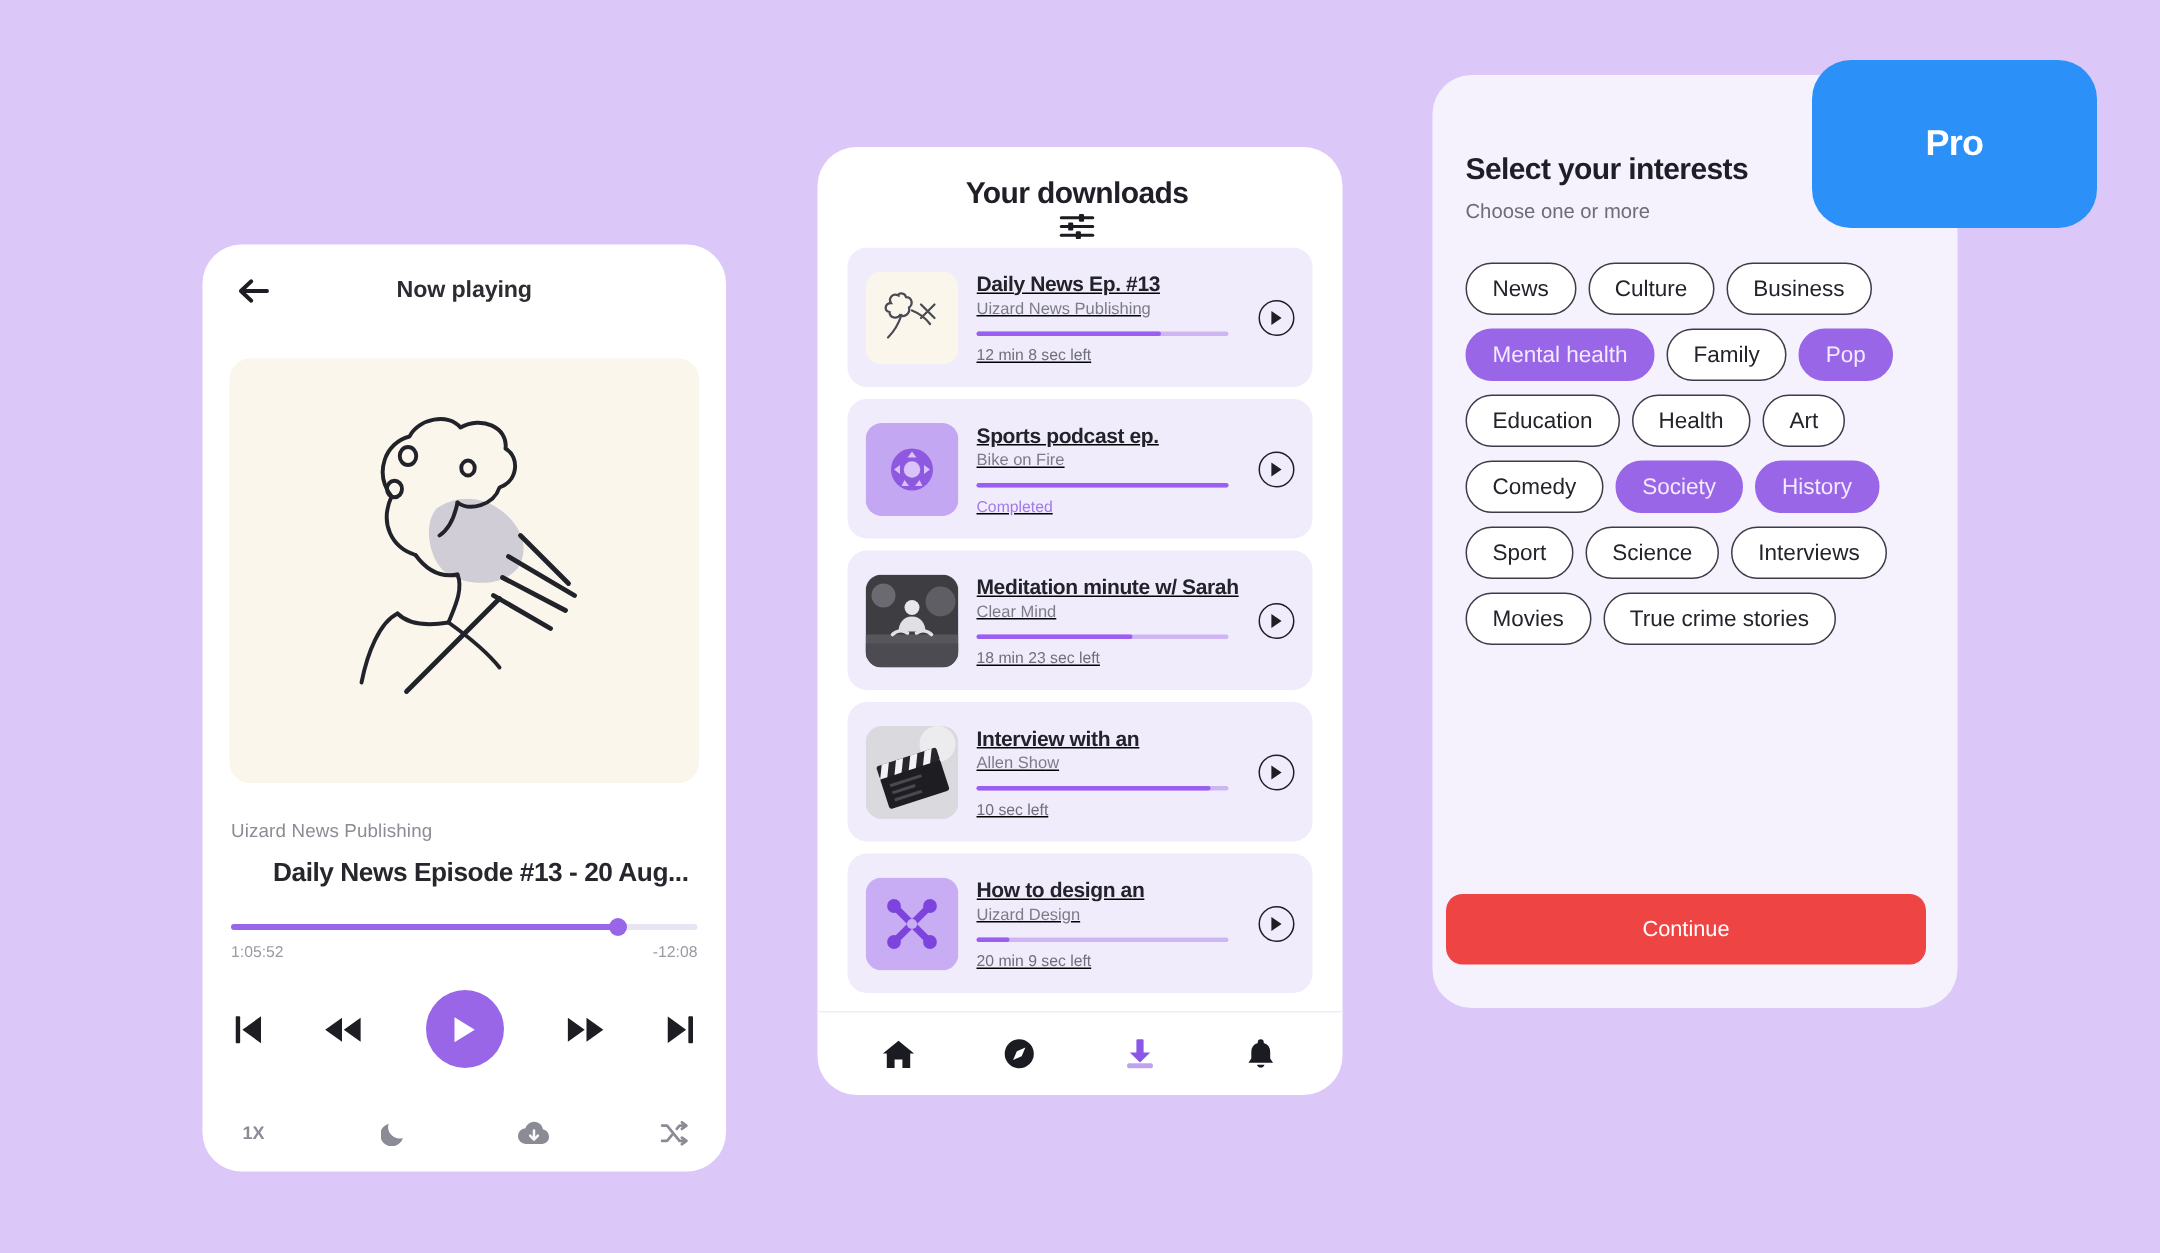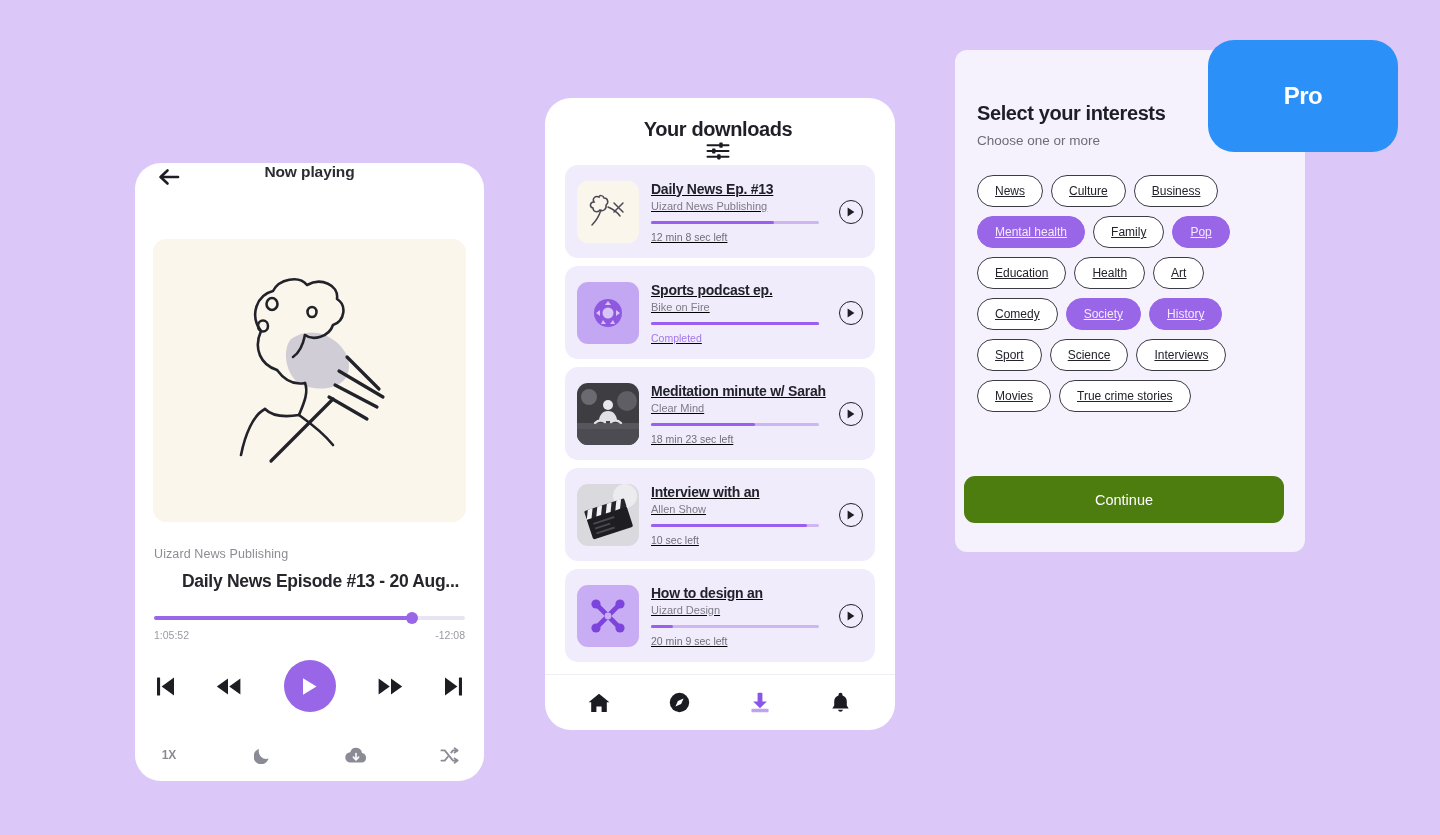--- a/index.html
+++ b/index.html
@@ -11,21 +11,21 @@
   }
   .stage { position: relative; width: 1440px; height: 835px; }
 
   
   .player-panel {
     position: absolute; left: 135px; top: 163px;
     width: 349px; height: 618px;
     background: #ffffff; border-radius: 26px;
   }
   .player-top {
-    display: flex; 
+    display: flex; align-items: center;
     height: 62px; padding: 0 22px 0 20px; position: relative;
   }
   .back-arrow {
     width: 28px; height: 28px; display: flex; align-items: center; justify-content: center;
     cursor: pointer;
   }
   .back-arrow svg { display: block; }
   .now-playing-title {
     position: absolute; left: 0; right: 0; text-align: center;
     font-size: 15.5px; font-weight: 700; color: #2c2c33; letter-spacing: -0.1px;
@@ -124,41 +124,41 @@
   }
   .dl-nav {
     display: flex; align-items: center; justify-content: space-around;
     height: 56px; border-top: 1px solid #f0ecf8; padding: 0 14px;
   }
   .nav-item { cursor: pointer; width: 30px; height: 30px; display:flex; align-items:center; justify-content:center; }
 
   
   .int-panel {
     position: absolute; left: 955px; top: 50px;
-    width: 350px; height: 502px;
-    background: #f5f1fd; border-radius: 12px;
+    width: 350px; height: 622px;
+    background: #f5f1fd; border-radius: 26px;
     padding: 52px 22px 0;
     overflow: hidden;
   }
   .int-title { font-size: 20px; font-weight: 700; color: #1e1e26; letter-spacing: -0.4px; }
   .int-sub { font-size: 13.5px; color: #6d6d78; margin-top: 8px; }
   .chips {
     display: flex; flex-wrap: wrap; gap: 9px 8px; margin-top: 27px;
   }
   .chip {
     border: 1.3px solid #3c3c46; border-radius: 22px;
-    padding: 9px 17px; font-size: 12px; color: #23232b;
-    background: #ffffff; cursor: pointer; white-space: nowrap; line-height: 1; text-decoration: underline;
+    padding: 9px 17px; font-size: 15px; color: #23232b;
+    background: #ffffff; cursor: pointer; white-space: nowrap; line-height: 1;
   }
   .chip.selected {
     background: #9966e8; color: #f3eafd; border-color: #9966e8;
   }
   .continue-btn {
     position: absolute; left: 9px; right: 21px; bottom: 29px;
-    height: 47px; border-radius: 11px; background: #4d7c0f;
+    height: 47px; border-radius: 11px; background: #ef4444;
     color: #ffffff; font-size: 14.5px;
     display: flex; align-items: center; justify-content: center;
     cursor: pointer; border: none;
     font-family: "Liberation Sans", sans-serif;
   }
   .pro-badge {
     position: absolute; left: 1208px; top: 40px;
     width: 190px; height: 112px; border-radius: 26px;
     background: #2b90f7; display: flex; align-items: center; justify-content: center;
     color: #ffffff; font-size: 24px; font-weight: 700; letter-spacing: -0.5px;

